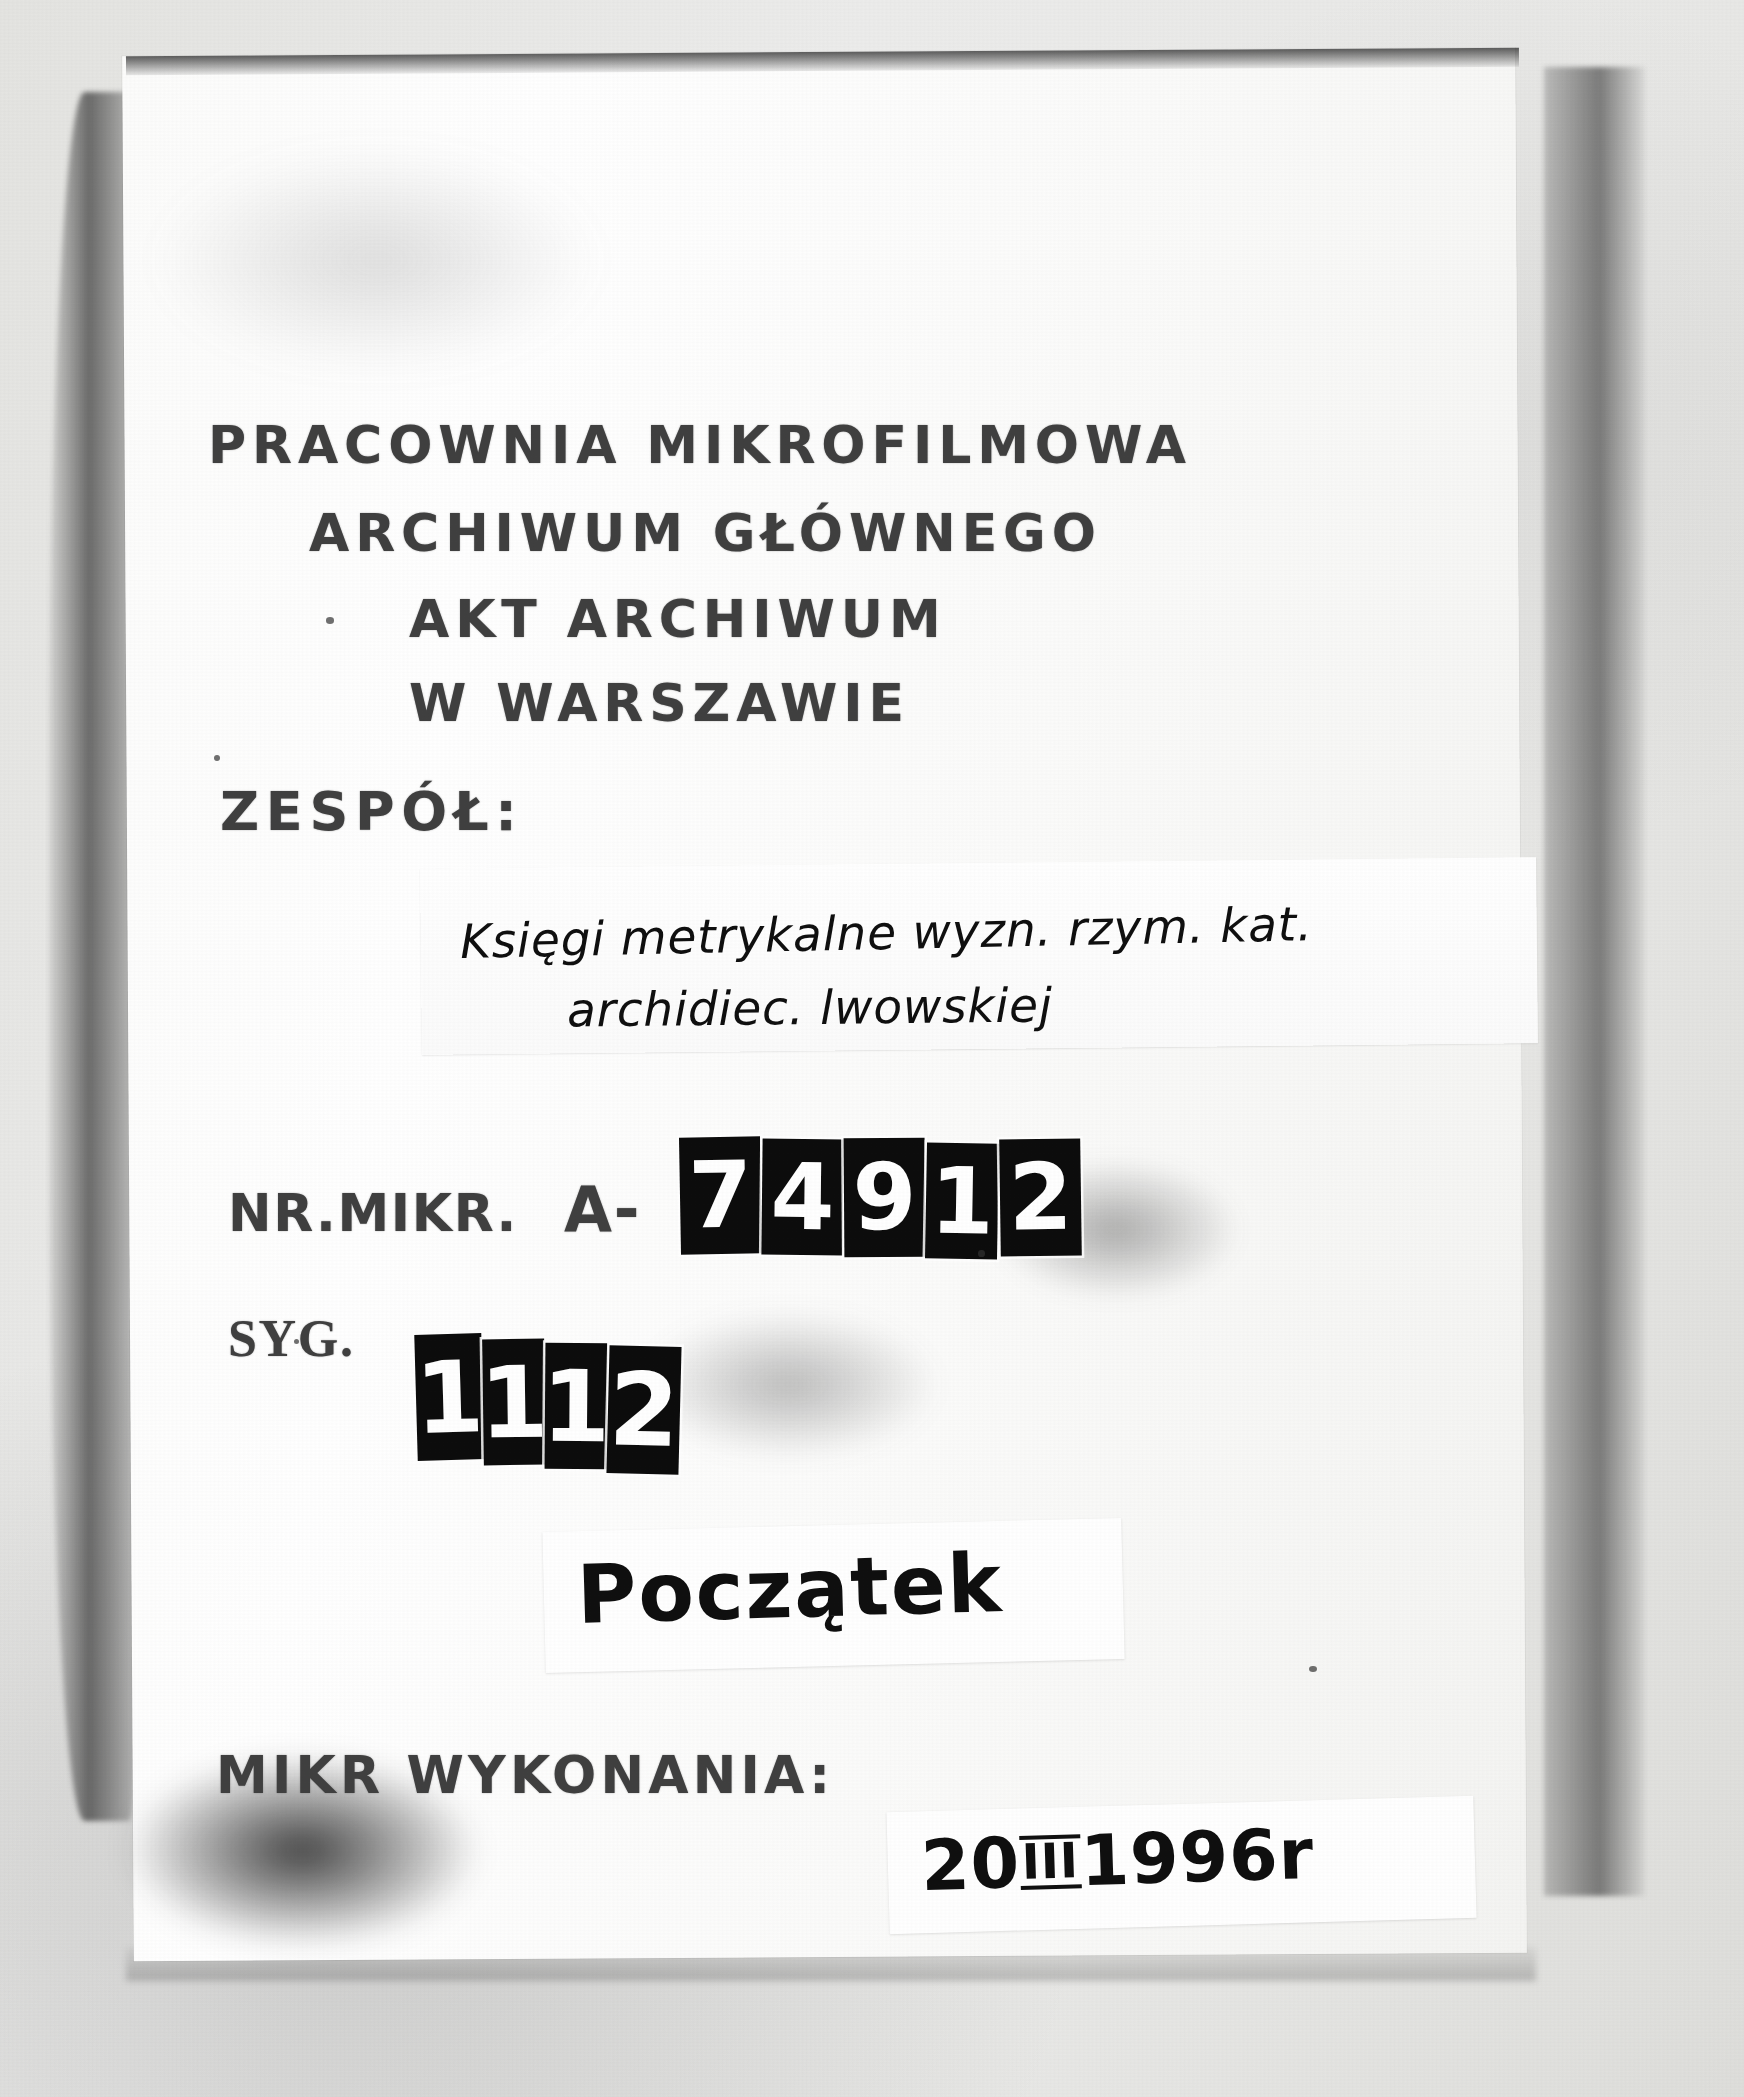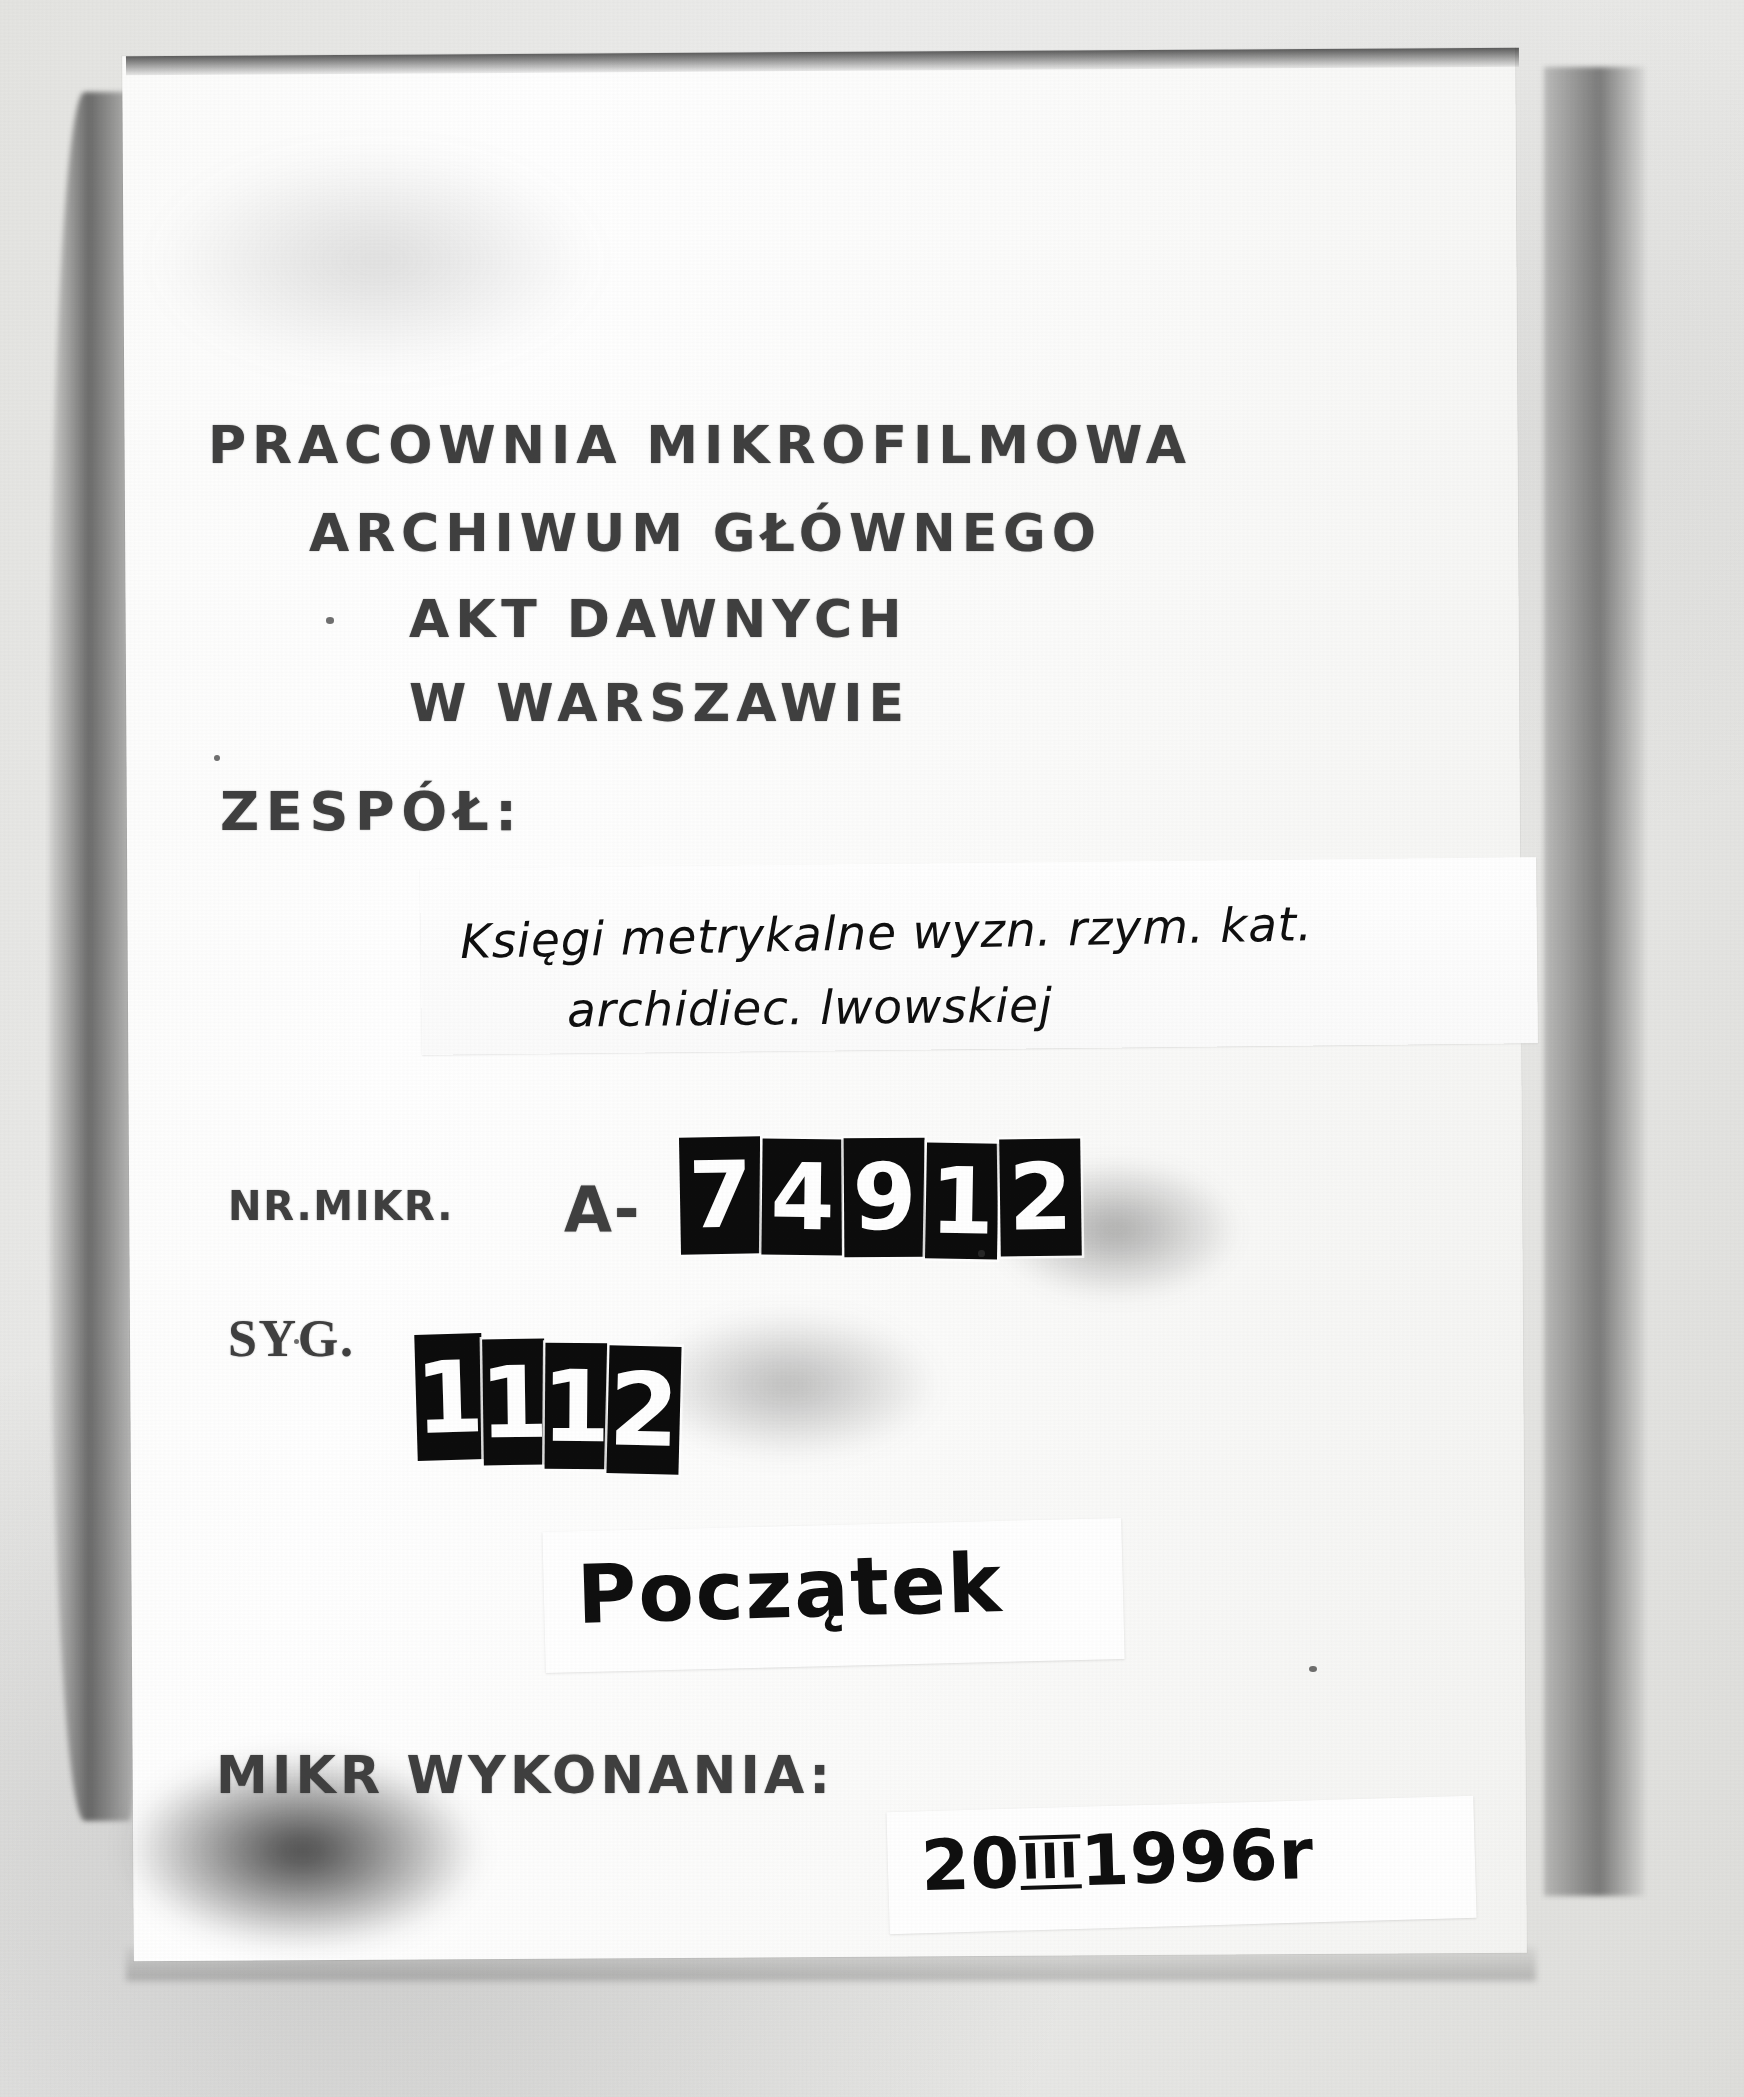--- a/index.html
+++ b/index.html
@@ -144,21 +144,21 @@
   }
   #zespol-line2 {
     left: 567px; top: 980px;
     font-size: 47px;
     font-style: italic;
     letter-spacing: 0.8px;
     transform: rotate(-0.6deg);
   }
 
   
-  #nrmikr-label { left: 228px; top: 1183px; font-size: 40px; letter-spacing: 1.7px; }
+  #nrmikr-label { left: 228px; top: 1183px; font-size: 52px; letter-spacing: 1.7px; }
   #nrmikr-prefix { left: 564px; top: 1173px; font-size: 62px; letter-spacing: 1.7px; }
 
   .digit-tile {
     position: absolute;
     background: #0d0d0d;
     color: #ffffff;
     font-family: "DejaVu Sans", sans-serif;
     font-weight: 700;
     display: flex;
     align-items: center;
@@ -227,21 +227,21 @@
 <div id="sheet"></div>
 <div id="sheet-top-edge"></div>
 
 <div id="smudge-tl" class="smudge"></div>
 <div id="smudge-br" class="smudge"></div>
 <div id="smudge-mid" class="smudge"></div>
 <div id="smudge-bl" class="smudge"></div>
 
 <div class="stencil" id="hdr1">PRACOWNIA  MIKROFILMOWA</div>
 <div class="stencil" id="hdr2">ARCHIWUM GŁÓWNEGO</div>
-<div class="stencil" id="hdr3">AKT  DAWNYCH</div>
+<div class="stencil" id="hdr3">AKT  ARCHIWUM</div>
 <div class="stencil" id="hdr4">W WARSZAWIE</div>
 
 <div class="stencil" id="zespol-label">ZESPÓŁ:</div>
 <div id="zespol-box"></div>
 <div class="hand" id="zespol-line1">Księgi metrykalne wyzn. rzym. kat.</div>
 <div class="hand" id="zespol-line2">archidiec. lwowskiej</div>
 
 <div class="stencil" id="nrmikr-label">NR.MIKR.</div>
 <div class="stencil" id="nrmikr-prefix">A-</div>
 

